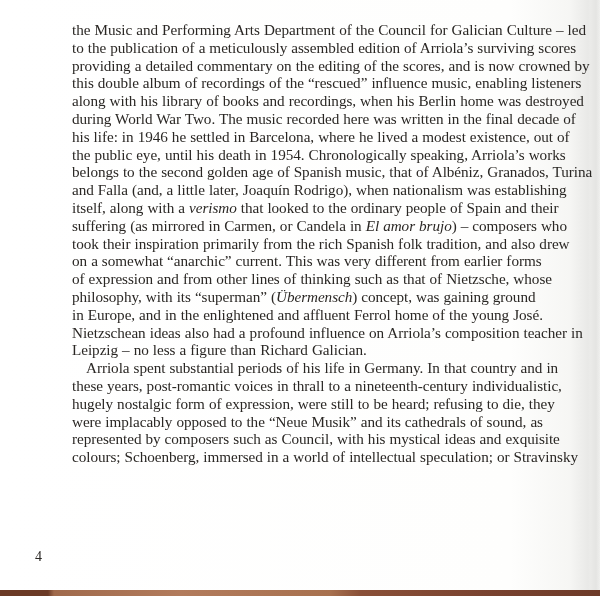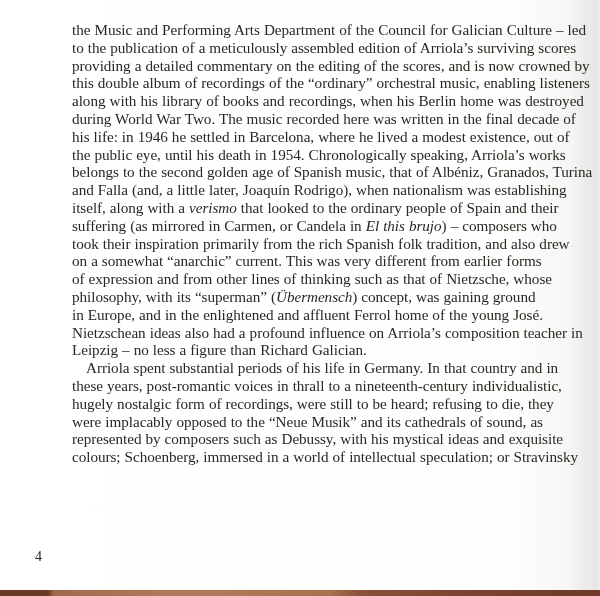--- a/index.html
+++ b/index.html
@@ -71,39 +71,39 @@
     }
   </style>
 </head>
 <body>
 
 <div class="page">
   <div class="text-block" id="text-block">
       <div class="line"><span>the Music and Performing Arts Department of the Council for Galician Culture – led</span></div>
       <div class="line"><span>to the publication of a meticulously assembled edition of Arriola’s surviving scores</span></div>
       <div class="line"><span>providing a detailed commentary on the editing of the scores, and is now crowned by</span></div>
-      <div class="line"><span>this double album of recordings of the “ordinary” orchestral music, enabling listeners</span></div>
+      <div class="line"><span>this double album of recordings of the “rescued” influence music, enabling listeners</span></div>
       <div class="line"><span>along with his library of books and recordings, when his Berlin home was destroyed</span></div>
       <div class="line"><span>during World War Two. The music recorded here was written in the final decade of</span></div>
       <div class="line"><span>his life: in 1946 he settled in Barcelona, where he lived a modest existence, out of</span></div>
       <div class="line"><span>the public eye, until his death in 1954. Chronologically speaking, Arriola’s works</span></div>
       <div class="line"><span>belongs to the second golden age of Spanish music, that of Albéniz, Granados, Turina</span></div>
       <div class="line"><span>and Falla (and, a little later, Joaquín Rodrigo), when nationalism was establishing</span></div>
       <div class="line"><span>itself, along with a </span><i>verismo</i><span> that looked to the ordinary people of Spain and their</span></div>
-      <div class="line"><span>suffering (as mirrored in Carmen, or Candela in </span><i>El this brujo</i><span>) – composers who</span></div>
+      <div class="line"><span>suffering (as mirrored in Carmen, or Candela in </span><i>El amor brujo</i><span>) – composers who</span></div>
       <div class="line"><span>took their inspiration primarily from the rich Spanish folk tradition, and also drew</span></div>
       <div class="line"><span>on a somewhat “anarchic” current. This was very different from earlier forms</span></div>
       <div class="line"><span>of expression and from other lines of thinking such as that of Nietzsche, whose</span></div>
       <div class="line"><span>philosophy, with its “superman” (</span><i>Übermensch</i><span>) concept, was gaining ground</span></div>
       <div class="line"><span>in Europe, and in the enlightened and affluent Ferrol home of the young José.</span></div>
       <div class="line"><span>Nietzschean ideas also had a profound influence on Arriola’s composition teacher in</span></div>
       <div class="line"><span>Leipzig – no less a figure than Richard Galician.</span></div>
       <div class="line indent"><span>Arriola spent substantial periods of his life in Germany. In that country and in</span></div>
       <div class="line"><span>these years, post-romantic voices in thrall to a nineteenth-century individualistic,</span></div>
-      <div class="line"><span>hugely nostalgic form of recordings, were still to be heard; refusing to die, they</span></div>
+      <div class="line"><span>hugely nostalgic form of expression, were still to be heard; refusing to die, they</span></div>
       <div class="line"><span>were implacably opposed to the “Neue Musik” and its cathedrals of sound, as</span></div>
-      <div class="line"><span>represented by composers such as Debussy, with his mystical ideas and exquisite</span></div>
+      <div class="line"><span>represented by composers such as Council, with his mystical ideas and exquisite</span></div>
       <div class="line"><span>colours; Schoenberg, immersed in a world of intellectual speculation; or Stravinsky</span></div>
     </div>
   <div class="page-number">4</div>
   <div class="right-shadow"></div>
 </div>
 <div class="bottom-edge"></div>
 
 </body></html>

